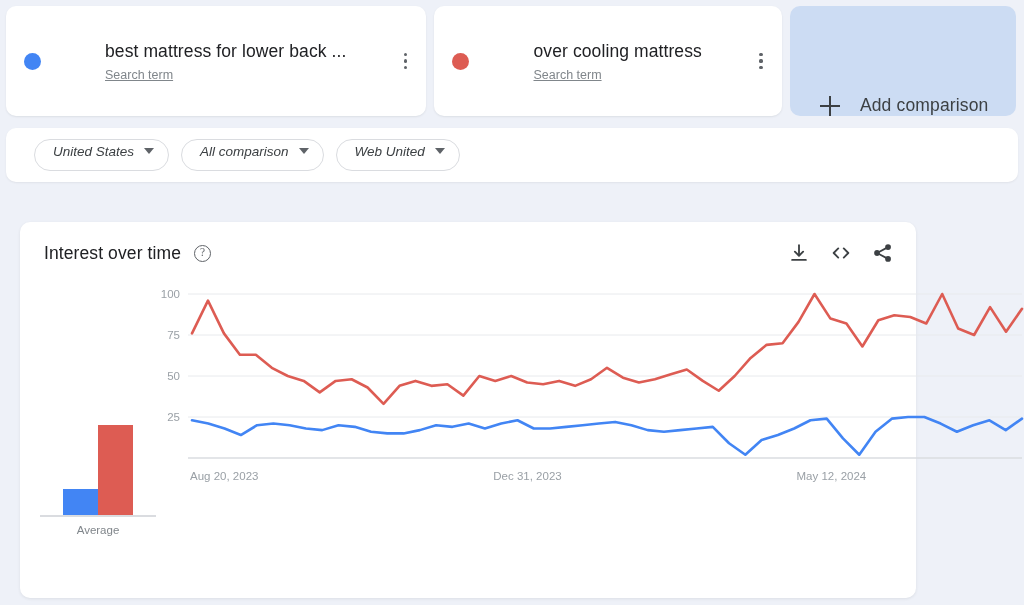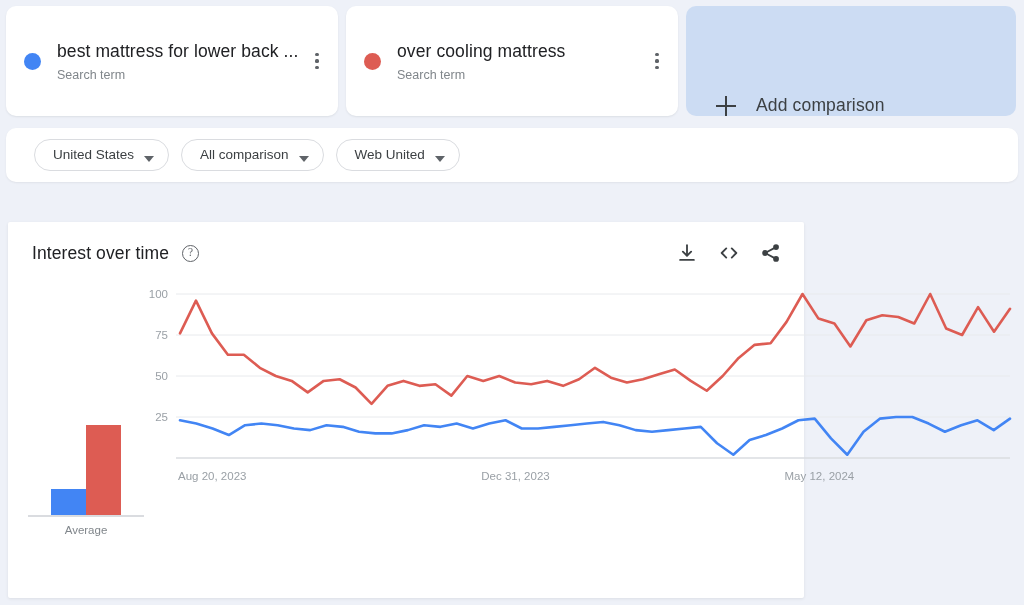--- a/index.html
+++ b/index.html
@@ -13,30 +13,30 @@
 
   
   .terms-strip {
     position: absolute; left: 0; top: 0; width: 1024px; height: 122px;
     display: flex; gap: 8px; padding: 6px 8px 6px 6px;
   }
   .term-card {
     background: #fff; border-radius: 10px; position: relative;
     display: flex; align-items: center; padding: 0 10px 0 18px;
     box-shadow: 0 1px 2px rgba(60,64,67,.10);
-    flex: 0 0 332px; height: 110px;
+    flex: 0 0 332px; height: 110px; gap: 48px;
   }
   .term-dot { width: 17px; height: 17px; border-radius: 50%; flex: 0 0 17px; margin-right: 16px; }
   .term-text { flex: 1 1 auto; min-width: 0; }
   .term-title {
     font-size: 17.5px; color: #202124; line-height: 22px;
     white-space: nowrap; overflow: hidden; text-overflow: ellipsis;
     letter-spacing: .1px;
   }
-  .term-sub { font-size: 12.5px; color: #80868b; margin-top: 5px; line-height: 16px; }
+  .term-sub { font-size: 12.5px; color: #80868b; margin-top: 5px; line-height: 16px; text-decoration: underline; }
   .kebab { width: 22px; height: 30px; display: flex; flex-direction: column;
     align-items: center; justify-content: center; gap: 3.5px; cursor: pointer; flex: 0 0 22px; }
   .kebab i { display: block; width: 3.2px; height: 3.2px; border-radius: 50%; background: #5f6368; }
 
   .add-card {
     flex: 1 1 auto; background: #ccdcf3; border-radius: 10px;
     display: flex; align-items: flex-end; padding-left: 30px; height: 110px; cursor: pointer;
   }
   .plus-icon { width: 20px; height: 20px; position: relative; margin-right: 20px; flex: 0 0 20px; }
   .plus-icon:before, .plus-icon:after {
@@ -47,33 +47,33 @@
   .add-label { font-size: 17.5px; color: #3c4043; letter-spacing: .15px; }
 
   
   .filter-bar {
     position: absolute; left: 6px; top: 128px; width: 1012px; height: 54px;
     background: #fff; border-radius: 10px; display: flex; align-items: center;
     padding-left: 28px; gap: 12px; box-shadow: 0 1px 2px rgba(60,64,67,.08);
   }
   .chip {
     height: 32px; border: 1px solid #dadce0; border-radius: 16px;
-    display: inline-flex; align-items: flex-end; gap: 10px;
+    display: inline-flex; align-items: center; gap: 10px;
     padding: 0 14px 8px 18px; background: #fff; cursor: pointer;
-    font-size: 13.5px; color: #3c4043; white-space: nowrap;
+    font-size: 13.5px; color: #3c4043; white-space: nowrap; font-style: italic;
   }
   .caret {
     width: 0; height: 0; border-left: 5px solid transparent;
     border-right: 5px solid transparent; border-top: 6px solid #5f6368;
   }
 
   
   .chart-card {
-    position: absolute; left: 8px; top: 222px; width: 796px; height: 376px;
-    background: #fff; border-radius: 2px; box-shadow: 0 1px 3px rgba(60,64,67,.10);
+    position: absolute; left: 20px; top: 222px; width: 896px; height: 376px;
+    background: #fff; border-radius: 10px; box-shadow: 0 1px 3px rgba(60,64,67,.10);
   }
   .chart-head {
     position: absolute; left: 0; top: 0; width: 100%; height: 62px;
     display: flex; align-items: center; padding: 0 22px 0 24px;
   }
   .chart-title { font-size: 17.5px; color: #202124; letter-spacing: .1px; }
   .help-icon {
     width: 17px; height: 17px; border: 1.4px solid #5f6368; border-radius: 50%;
     margin-left: 13px; display: inline-flex; align-items: center; justify-content: center;
     font-size: 11.5px; color: #5f6368; cursor: pointer; line-height: 1;

